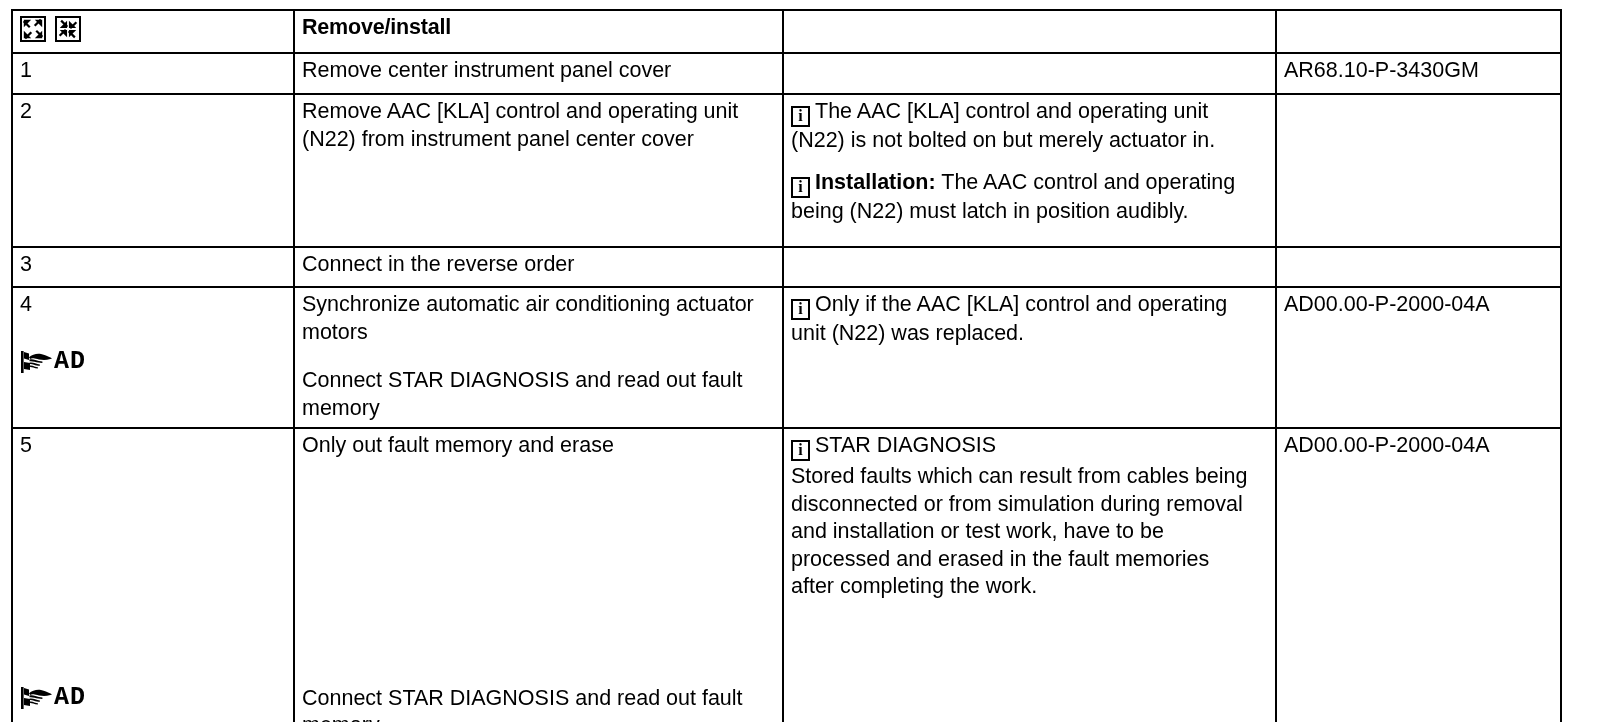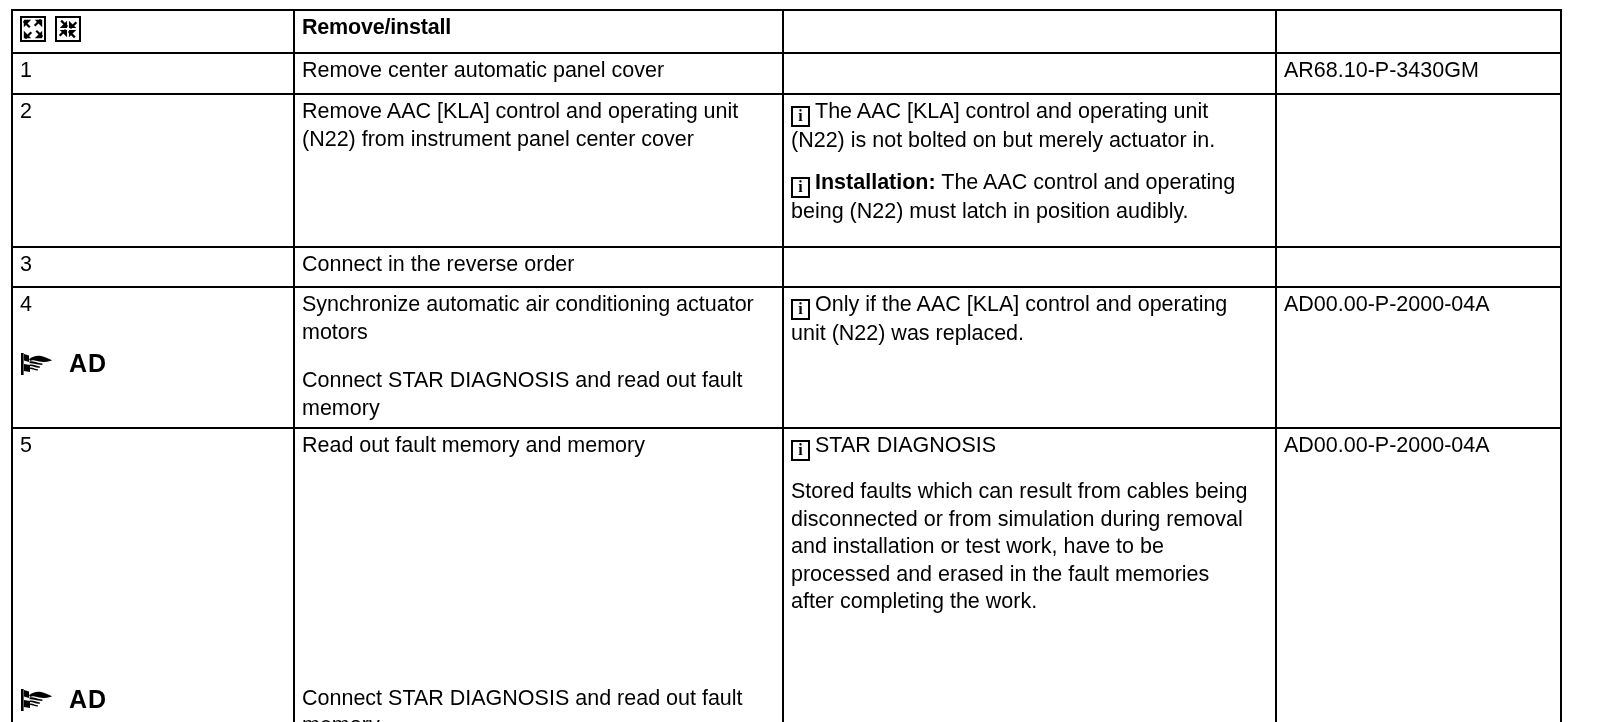--- a/index.html
+++ b/index.html
@@ -90,42 +90,42 @@
     line-height: 16px;
     vertical-align: -3px;
     margin-right: 5px;
     background: #ffffff;
     color: #000000;
   }
 
   
   .ad-mark {
     display: flex;
-    align-items: center;
-    gap: 15px;
+    gap: 0;
     margin-top: 30px;
     height: 30px;
+    font-family: Liberation Mono, monospace;
   }
   .hand-icon {
     width: 34px;
     height: 26px;
     display: block;
     flex: 0 0 auto;
   }
   .hand-icon svg { display: block; width: 100%; height: 100%; }
   .ad-text {
     font-weight: bold;
     font-size: 25px;
     letter-spacing: 1px;
     line-height: 1;
   }
 
   .note-para { margin: 0 0 0 0; }
   .note-para + .note-para { margin-top: 14px; }
-  .note-tight + .note-tight { margin-top: 17px; }
+  .note-tight + .note-tight { margin-top: 2px; }
   .bold-lead { font-weight: bold; text-align: right; }
 
   .desc-block + .desc-block { margin-top: 21px; }
 
   .ref-text { font-size: 21.5px; margin-top: 44px; }
 
   
   tr.r-head td { height: 33px; }
   tr.r-1 td { height: 31px; }
   tr.r-2 td { height: 143px; }
@@ -192,21 +192,21 @@
         <td>
           <span></span>
         </td>
       </tr>
 
       <tr class="r-1">
         <td>
           <span>1</span>
         </td>
         <td>
-          <div class="desc-block">Remove center automatic panel cover</div>
+          <div class="desc-block">Remove center instrument panel cover</div>
         </td>
         <td></td>
         <td>
           <span class="ref-text">AR68.10-P-3430GM</span>
         </td>
       </tr>
 
       <tr class="r-2">
         <td>
           <span>2</span>
@@ -289,21 +289,21 @@
                   <path d="M9.4 10.6 C11.4 10.0 13.4 10.4 15.4 11.0 C17.8 11.7 20 12.4 22.4 12.6 L22.4 14.0 C19.6 14.0 17 13.4 14.6 12.8 C12.8 12.35 11 12.0 9.6 12.3 Z"></path>
                   <path d="M9.6 13.6 C11.6 13.2 13.4 13.7 15.2 14.3 C16.8 14.9 18.3 15.4 19.9 15.5 L19.9 16.8 C17.8 16.8 15.8 16.2 14 15.7 C12.4 15.25 11 14.9 9.8 15.1 Z"></path>
                   <path d="M10 16.6 C11.6 16.4 13 16.9 14.4 17.4 C15.6 17.85 16.8 18.2 17.9 18.3 L17.9 19.6 C16.2 19.6 14.6 19.1 13.2 18.6 C12 18.2 11 17.9 10.1 18.0 Z"></path>
                 </g>
               </svg>
             </span>
             <span class="ad-text">AD</span>
           </div>
         </td>
         <td>
-          <div class="desc-block">Read out fault memory and memory</div>
+          <div class="desc-block">Only out fault memory and erase</div>
           <div class="desc-block" style="margin-top:225px">Connect STAR DIAGNOSIS and read out fault memory</div>
         </td>
         <td>
           <div class="note-para note-tight">
             <span class="i-icon">i</span><span>STAR DIAGNOSIS</span>
           </div>
           <div class="note-para note-tight">
             <span>Stored faults which can result from cables being disconnected or from simulation during removal and installation or test work, have to be processed and erased in the fault memories after completing the work.</span>
           </div>
         </td>

